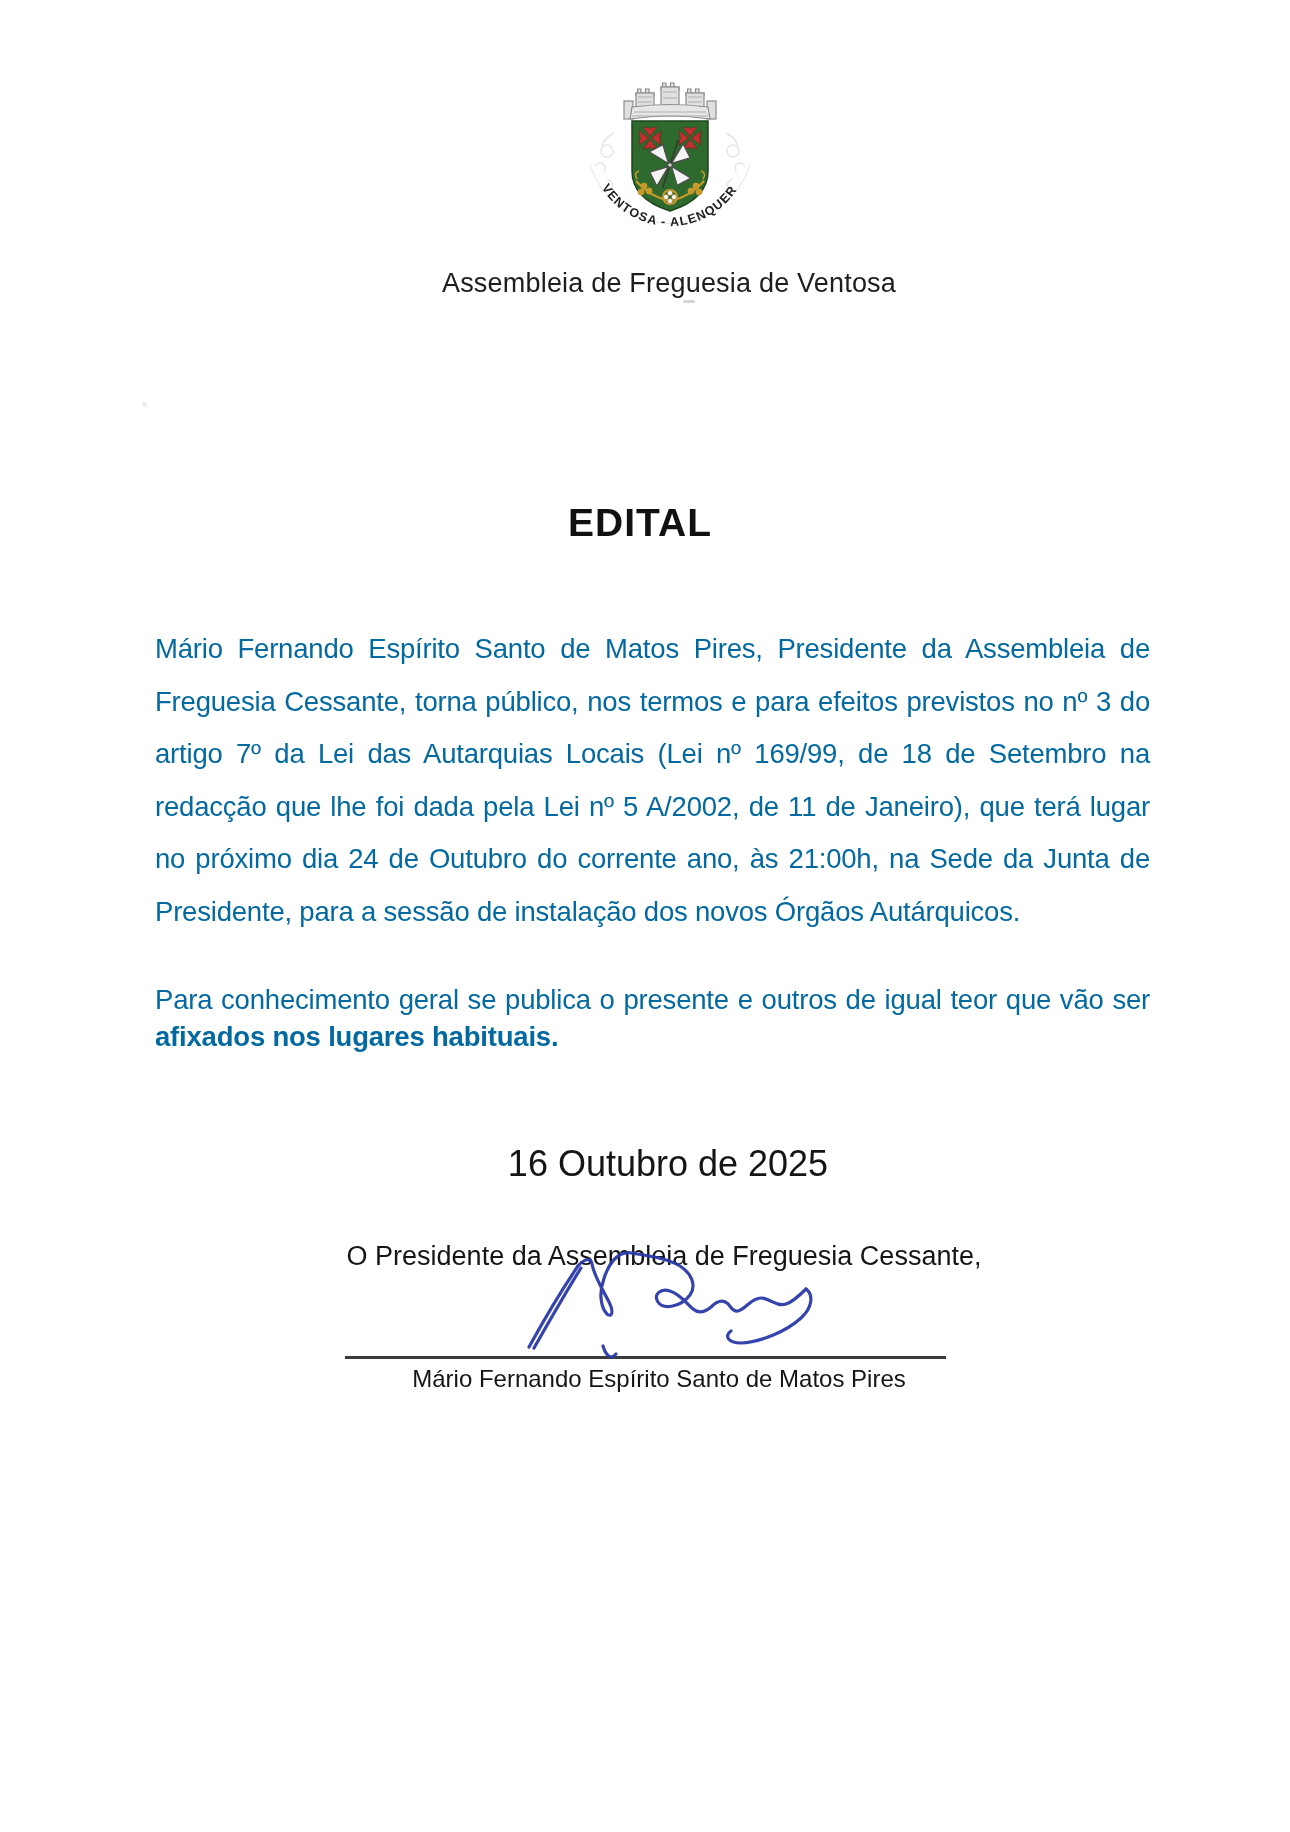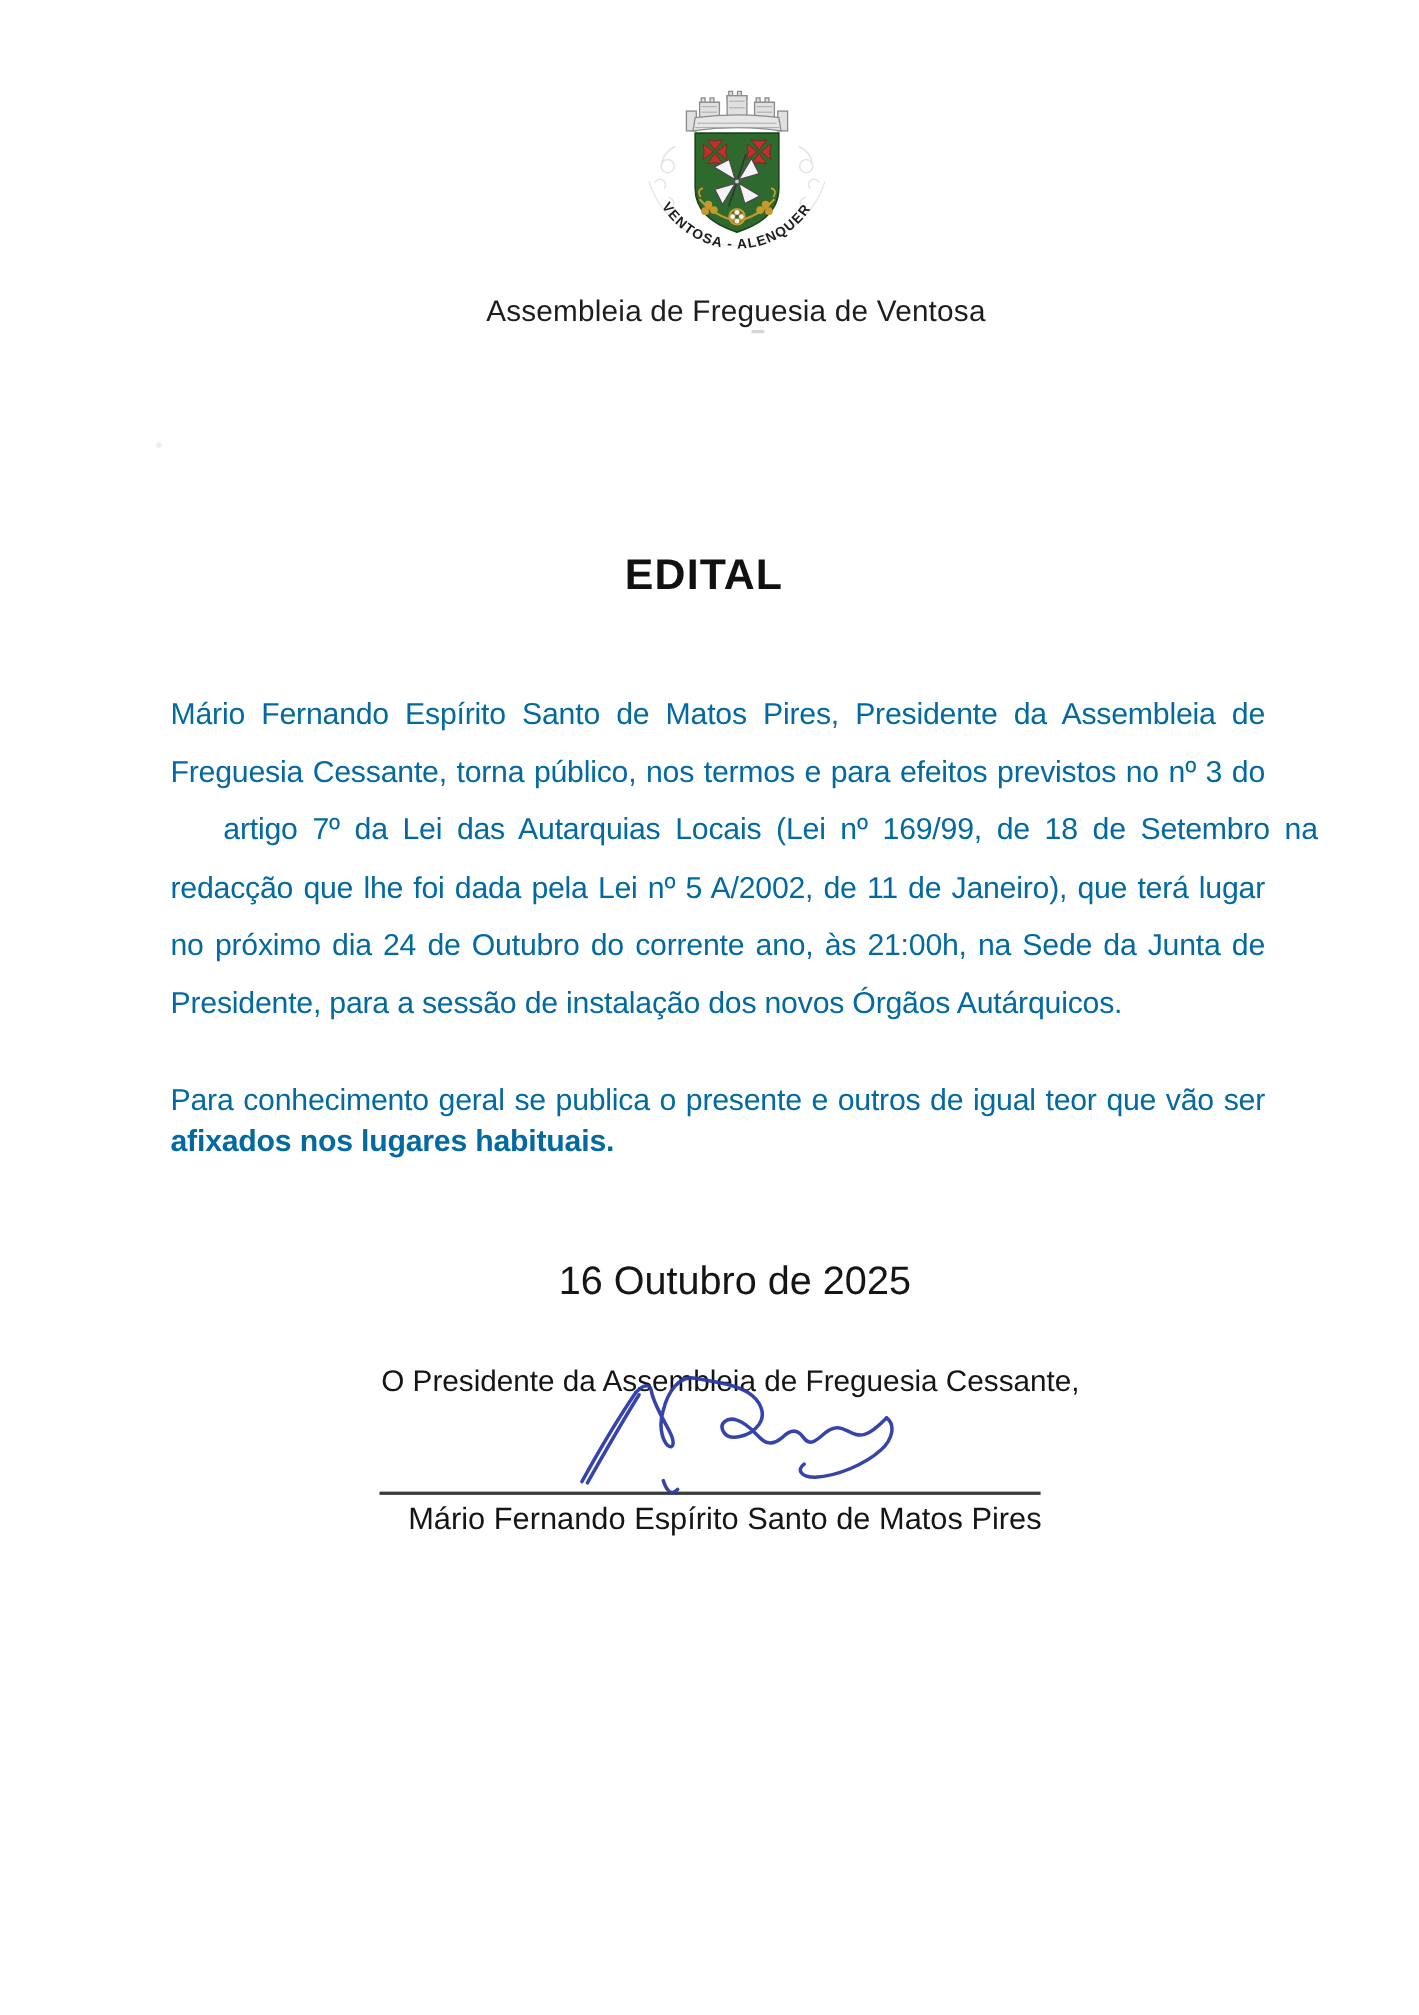--- a/index.html
+++ b/index.html
@@ -22,21 +22,21 @@
   .jline {
     position:absolute; left:0; width:995px; height:52.5px;
     font-size:27.5px; letter-spacing:-0.2px; line-height:34px;
     text-align:justify; text-align-last:justify;
     color:#0369a1;
   }
   .jline-last { text-align-last:left; }
 
   .date-line      { top:1143px; left:668px; font-size:36px; color:#151515; }
   .president-line { top:1241px; left:664px; font-size:27px; color:#151515; }
-  .signatory-name { top:1365px; left:659px; font-size:28px; color:#151515; }
+  .signatory-name { top:1365px; left:659px; font-size:24px; color:#151515; }
 
   .sig-rule { top:1356px; left:345px; width:601px; height:2.5px; background:#3b3b3b; }
 
   .sig-svg { top:1246px; left:505px; width:340px; height:130px; z-index:3; }
 
   .artifact { background:#d6d6d6; border-radius:3px; }
   .artifact.a1 { top:300px; left:683px; width:12px; height:3px; }
   .artifact.a2 { top:402px; left:142px; width:5px; height:5px; background:#ececec; border-radius:50%; }
 </style>
 </head>
@@ -137,21 +137,21 @@
   <div class="abs ctext org-heading">Assembleia de Freguesia de Ventosa</div>
 
   <div class="abs artifact a1"></div>
   <div class="abs artifact a2"></div>
 
   <div class="abs ctext doc-title">EDITAL</div>
 
   <div class="abs bodyblock" style="top:632px; height:330px;">
     <div class="jline" style="top:0px;">Mário Fernando Espírito Santo de Matos Pires, Presidente da Assembleia de</div>
     <div class="jline" style="top:52.5px;">Freguesia Cessante, torna público, nos termos e para efeitos previstos no nº 3 do</div>
-    <div class="jline" style="top:105px;margin-left:48px;">artigo 7º da Lei das Autarquias Locais (Lei nº 169/99, de 18 de Setembro na</div>
+    <div class="jline" style="top:105px;">artigo 7º da Lei das Autarquias Locais (Lei nº 169/99, de 18 de Setembro na</div>
     <div class="jline" style="top:157.5px;">redacção que lhe foi dada pela Lei nº 5 A/2002, de 11 de Janeiro), que terá lugar</div>
     <div class="jline" style="top:210px;">no próximo dia 24 de Outubro do corrente ano, às 21:00h, na Sede da Junta de</div>
     <div class="jline jline-last" style="top:262.5px;">Presidente, para a sessão de instalação dos novos Órgãos Autárquicos.</div>
   </div>
 
   <div class="abs bodyblock" style="top:967px; height:120px;">
     <div class="jline" style="top:16px;">Para conhecimento geral se publica o presente e outros de igual teor que vão ser</div>
     <div class="jline jline-last" style="top:52.5px;font-weight:bold;">afixados nos lugares habituais.</div>
   </div>
 

